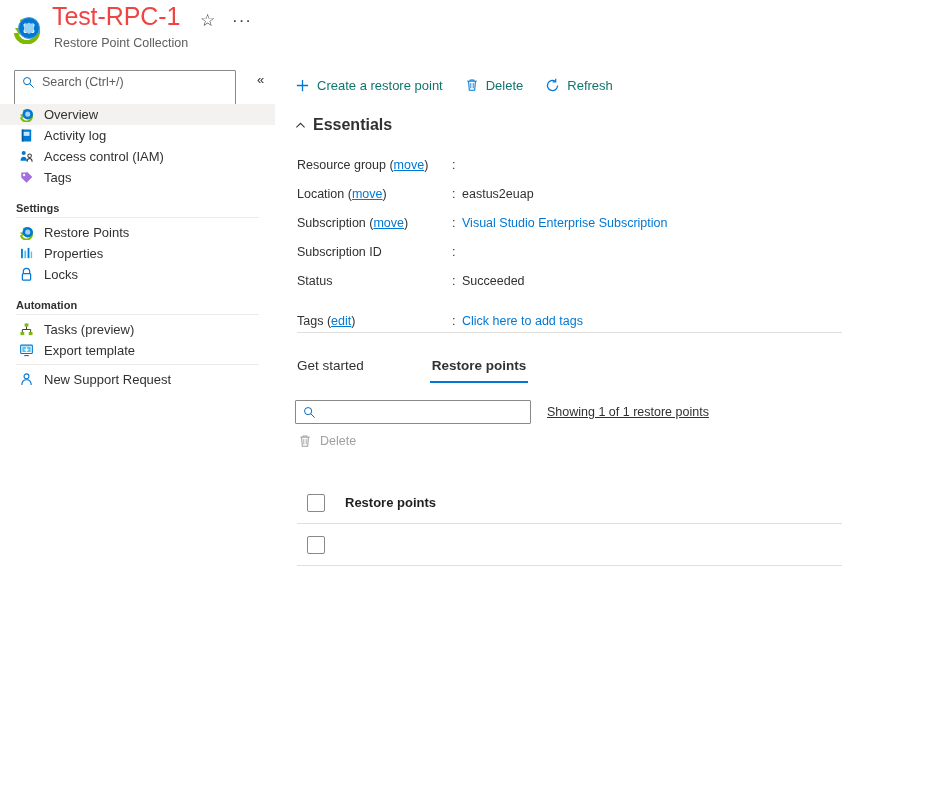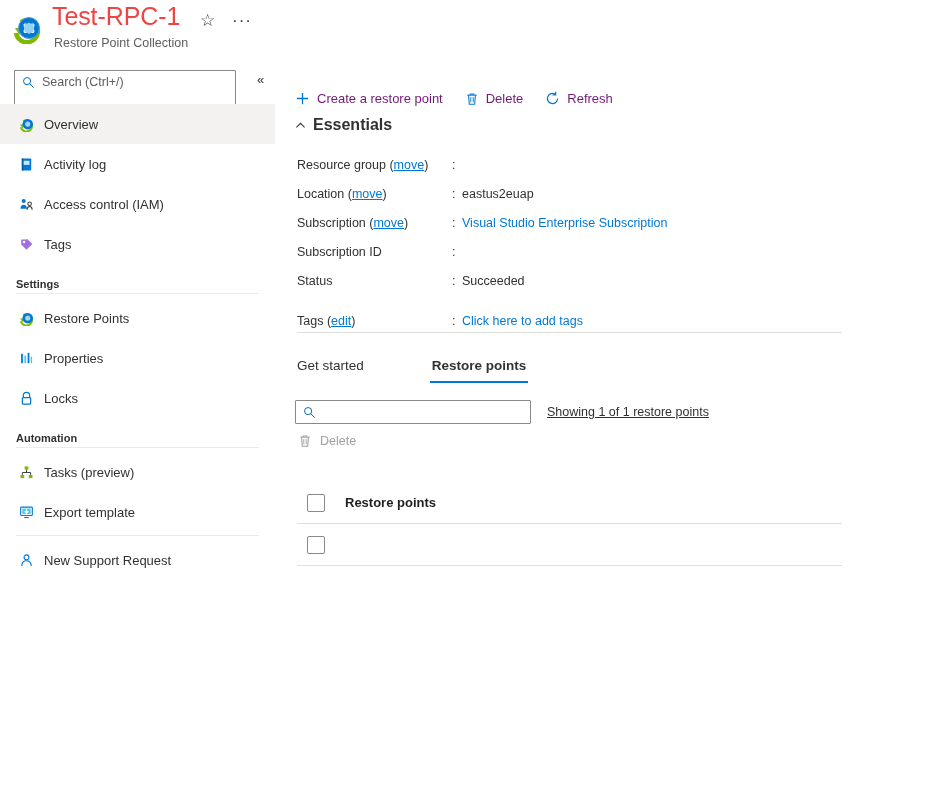--- a/index.html
+++ b/index.html
@@ -48,42 +48,42 @@
   .search-box input::placeholder { color: #605e5c; }
   .collapse-btn {
     position: absolute; left: 243px; top: 2px;
     font-size: 13px; color: #323130; background: none; border: none;
     cursor: pointer; padding: 0;
   }
 
   .nav { position: absolute; left: 0; top: 42px; width: 275px; }
   .nav-item {
     position: relative; display: flex; align-items: center;
-    height: 40px; padding-left: 18px; cursor: pointer;
+    height: 21px; padding-left: 18px; cursor: pointer;
     font-size: 13px; color: #323130;
   }
   .nav-item.selected { background: #f3f2f1; }
   .nav-item .ico {
     width: 16px; height: 16px; margin-right: 10px;
     display: flex; align-items: center; justify-content: center; flex: 0 0 16px;
   }
   .nav-section {
     font-size: 11px; font-weight: bold; color: #323130;
     padding-left: 16px; margin-top: 14px; margin-bottom: 2px;
   }
   .nav-rule { height: 1px; background: #edebe9; margin: 3px 16px 4px 16px; }
 
   
   .main { position: absolute; left: 295px; top: 0; width: 640px; height: 804px; }
 
   .cmdbar { position: absolute; left: 0; top: 78px; height: 28px; display: flex; align-items: center; }
   .cmd {
-    display: flex; align-items: flex-end; height: 28px;
+    display: flex; align-items: flex-start; height: 28px;
     background: none; border: none; cursor: pointer;
-    font-size: 13px; color: #701a75; padding: 0 12px 0 0;
+    font-size: 13px; color: #0f766e; padding: 0 12px 0 0;
     font-family: "Liberation Sans", sans-serif; margin-right: 10px;
   }
   .cmd .ci { margin-right: 7px; display: flex; align-items: center; }
 
   .essentials-hdr {
     position: absolute; left: 0; top: 116px; display: flex; align-items: center;
     font-size: 16px; font-weight: bold; color: #323130; cursor: pointer;
   }
   .essentials-hdr .chev { margin-right: 7px; display: flex; }
 

